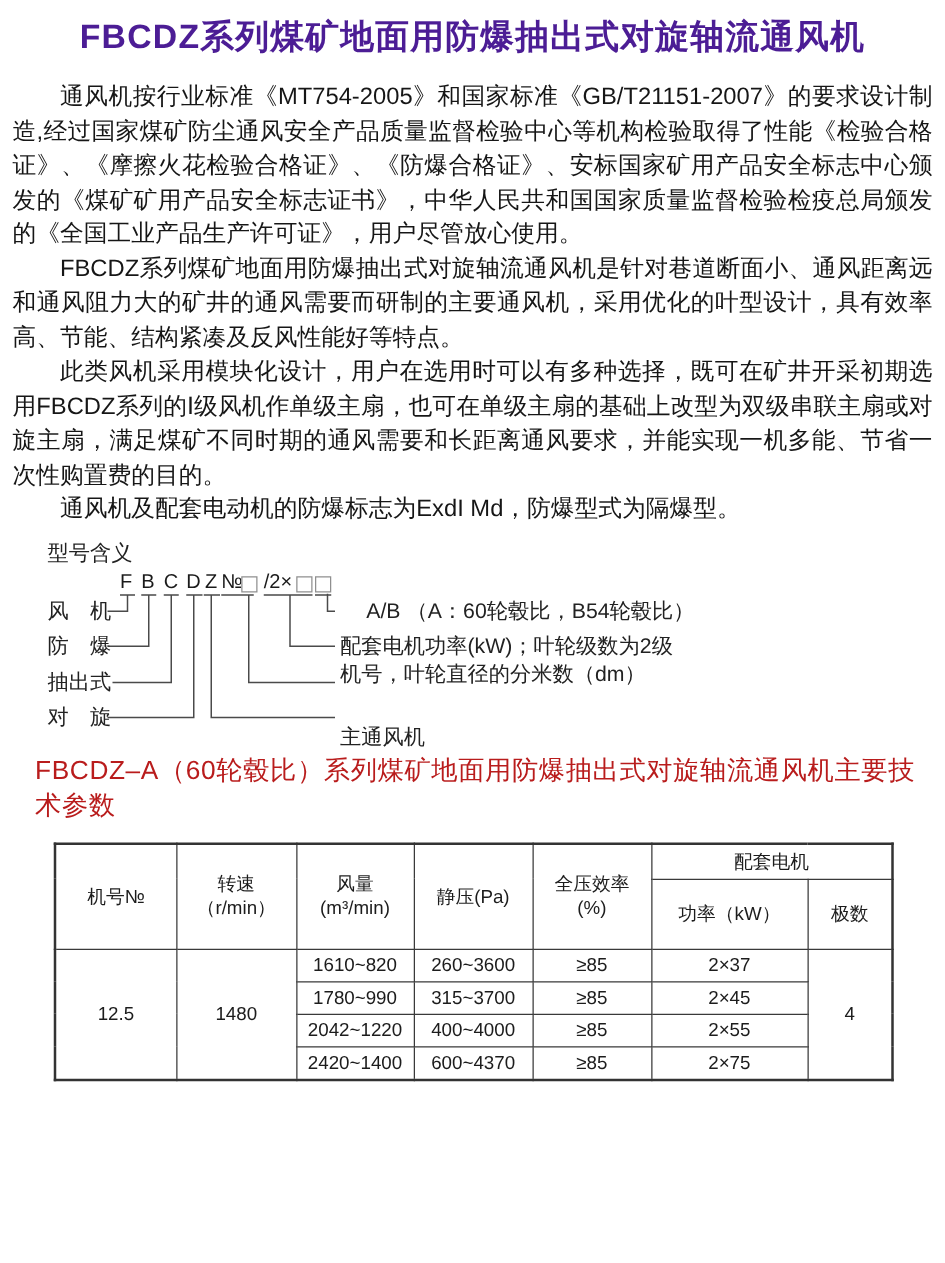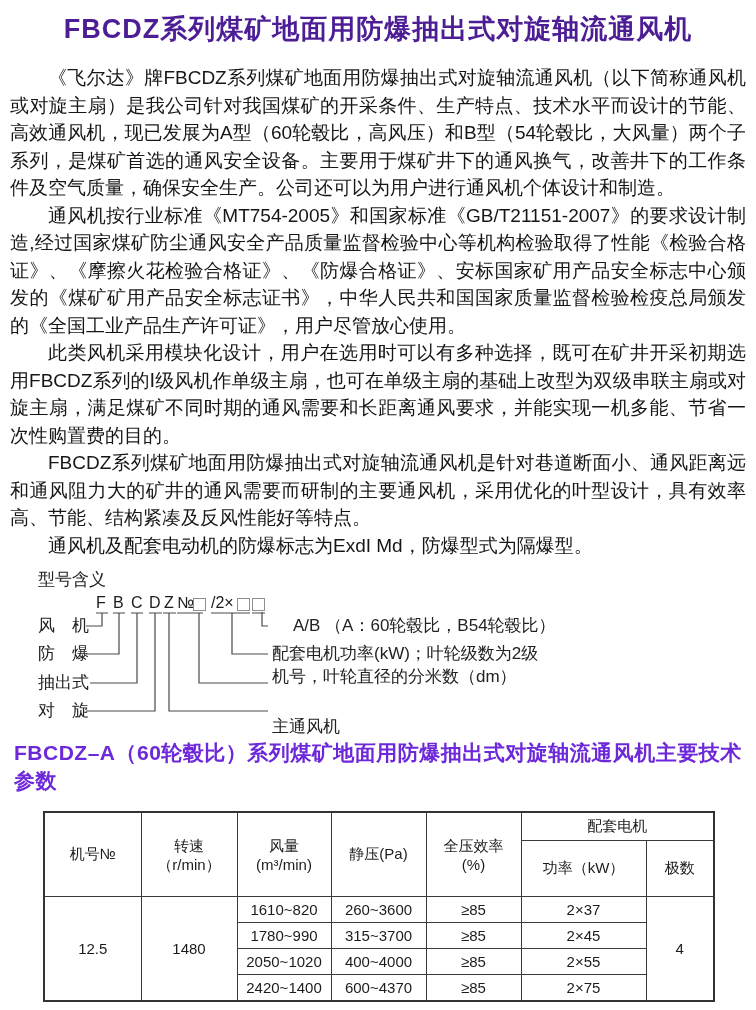--- a/index.html
+++ b/index.html
@@ -55,24 +55,24 @@
     top: 29px;
     background: #fff;
   }
   .diagram svg.lines {
     position: absolute;
     left: 0; top: 0;
   }
 
   h2.table-title {
     font-size: 21px;
-    font-weight: bold;
-    margin: 13px 0 0 4px;
+    font-weight: normal;
+    margin: 13px 0 0 18px;
     letter-spacing: 0.5px;
-    color: #6d28d9;
+    color: #b91c1c;
   }
 
   
   table.spec {
     border-collapse: collapse;
     table-layout: fixed;
     margin: 16px 0 0 33px;
     font-size: 15px;
     text-align: center;
     color: #1c1c1c;
@@ -91,24 +91,23 @@
   table.spec .hline { line-height: 19px; }
 </style>
 </head>
 <body>
 
 <main>
 
   <h1 class="doc-title">FBCDZ系列煤矿地面用防爆抽出式对旋轴流通风机</h1>
 
   <section class="paras">
-    <p>《飞尔达》牌FBCDZ系列煤矿地面用防爆抽出式对旋轴流通风机（以下简称通风机或对旋主扇）是我公司针对我国煤矿的开采条件、生产特点、技术水平而设计的节能、高效通风机，现已发展为A型（60轮毂比，高风压）和B型（54轮毂比，大风量）两个子系列，是煤矿首选的通风安全设备。主要用于煤矿井下的通风换气，改善井下的工作条件及空气质量，确保安全生产。公司还可以为用户进行通风机个体设计和制造。</p>
     <p>通风机按行业标准《MT754-2005》和国家标准《GB/T21151-2007》的要求设计制造,经过国家煤矿防尘通风安全产品质量监督检验中心等机构检验取得了性能《检验合格证》、《摩擦火花检验合格证》、《防爆合格证》、安标国家矿用产品安全标志中心颁发的《煤矿矿用产品安全标志证书》，中华人民共和国国家质量监督检验检疫总局颁发的《全国工业产品生产许可证》，用户尽管放心使用。</p>
+    <p>FBCDZ系列煤矿地面用防爆抽出式对旋轴流通风机是针对巷道断面小、通风距离远和通风阻力大的矿井的通风需要而研制的主要通风机，采用优化的叶型设计，具有效率高、节能、结构紧凑及反风性能好等特点。</p>
     <p>此类风机采用模块化设计，用户在选用时可以有多种选择，既可在矿井开采初期选用FBCDZ系列的Ⅰ级风机作单级主扇，也可在单级主扇的基础上改型为双级串联主扇或对旋主扇，满足煤矿不同时期的通风需要和长距离通风要求，并能实现一机多能、节省一次性购置费的目的。</p>
-    <p>FBCDZ系列煤矿地面用防爆抽出式对旋轴流通风机是针对巷道断面小、通风距离远和通风阻力大的矿井的通风需要而研制的主要通风机，采用优化的叶型设计，具有效率高、节能、结构紧凑及反风性能好等特点。</p>
     <p>通风机及配套电动机的防爆标志为ExdI Md，防爆型式为隔爆型。</p>
   </section>
 
   <div class="diagram">
     <svg class="lines" width="736" height="157">
       <g stroke="#4a4a4a" stroke-width="1.2" fill="none">
 
         <path d="M86,44 h12 M103,44 h12 M121,44 h12 M139,44 h13 M153,44 h13 M167,44 h26 M201,44 h39 M242,44 h13"></path>
 
         <polyline points="76,57 92,57 92,44"></polyline>
@@ -198,21 +197,21 @@
         <td>2×37</td>
         <td rowspan="4">4</td>
       </tr>
       <tr>
         <td>1780~990</td>
         <td>315~3700</td>
         <td>≥85</td>
         <td>2×45</td>
       </tr>
       <tr>
-        <td>2050~1020</td>
+        <td>2042~1220</td>
         <td>400~4000</td>
         <td>≥85</td>
         <td>2×55</td>
       </tr>
       <tr>
         <td>2420~1400</td>
         <td>600~4370</td>
         <td>≥85</td>
         <td>2×75</td>
       </tr>

